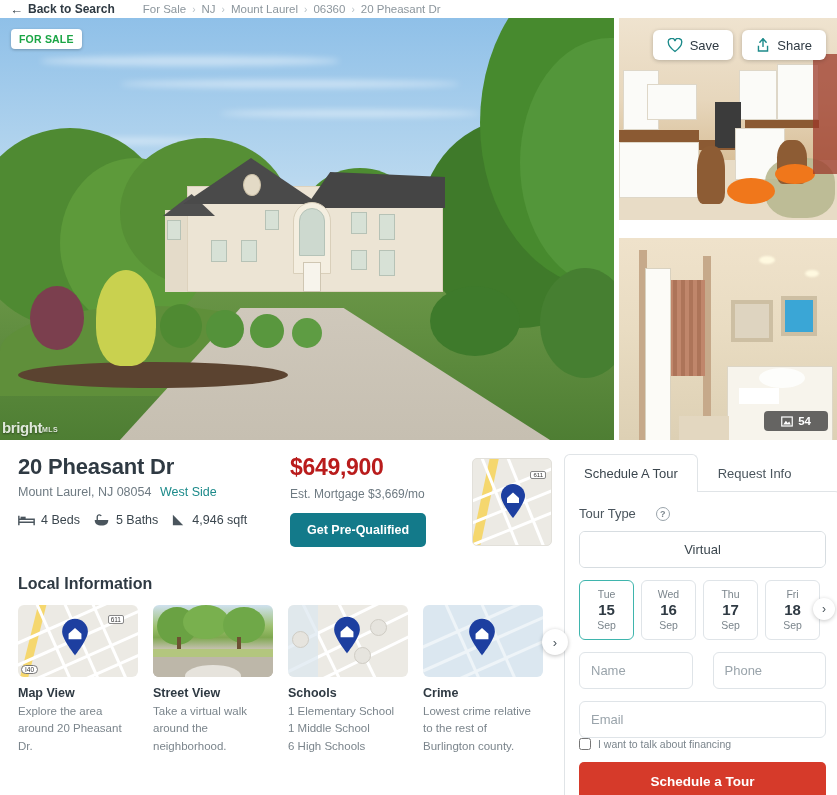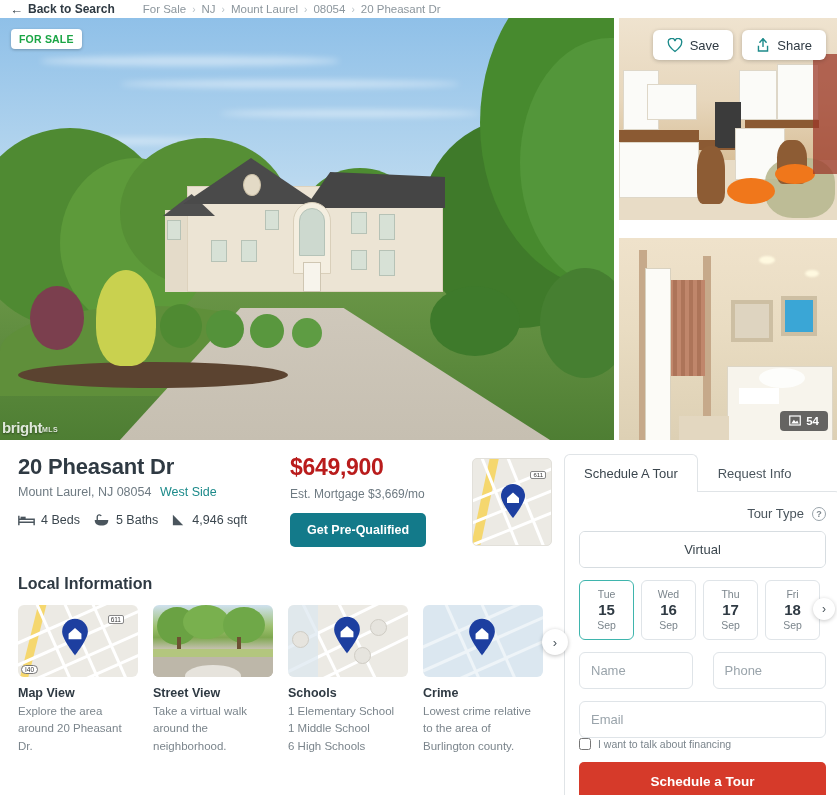--- a/index.html
+++ b/index.html
@@ -99,21 +99,21 @@
   .actions { position: absolute; top: 12px; right: 11px; display:flex; gap: 9px; z-index: 7;}
   .act-btn {
     display:flex; align-items:center; gap: 7px;
     background:#fff; border-radius: 6px; padding: 7px 14px;
     font-size: 13px; color:#2f3a43; font-weight: 500; cursor:pointer;
     box-shadow: 0 1px 4px rgba(0,0,0,.22);
   }
   .photocount {
     position:absolute; right: 9px; bottom: 9px; z-index:7;
     background: rgba(45,45,45,.72); color:#fff; font-size: 11.5px; font-weight:bold;
-    padding: 4px 9px; border-radius: 4px; display:flex; align-items:flex-start; gap:5px;
+    padding: 4px 17px; border-radius: 4px; display:flex; align-items:center; gap:5px;
   }
 
   
   .content { display:flex; padding: 14px 0 0 0; }
   .left { width: 560px; padding-left: 18px; }
   .right { width: 277px; padding-left: 4px; }
 
   .factrow { display:flex; gap: 0; }
   .addr-col { width: 272px; }
   .addr-title { font-size: 22px; font-weight: bold; color:#2f3a43; letter-spacing:-.2px; }
@@ -165,21 +165,21 @@
   .tab {
     font-size: 13px; padding: 11px 19px; cursor:pointer; color:#4a555d;
     border:1px solid transparent; border-bottom:none; border-radius: 6px 6px 0 0;
   }
   .tab.active { background:#fff; border-color:#e0e4e7; color:#3b464e; }
   .tab.inactive { color:#4a555d; }
   .panel {
     border:1px solid #e0e4e7; border-radius: 0 6px 6px 6px; margin-top:-1px;
     padding: 14px 14px 16px 14px; background:#fff; width: 277px;
   }
-  .tourtype { font-size: 13px; color:#4a555d; display:flex; align-items:center; gap:8px;justify-content:flex-end; }
+  .tourtype { font-size: 13px; color:#4a555d; display:flex; align-items:center; gap:20px; }
   .qmark { width: 14px; height: 14px; border-radius:50%; border:1.3px solid #9aa4ab; color:#7c868d;
     font-size: 9px; display:inline-flex; align-items:center; justify-content:center; font-weight:bold;}
   .seg { display:flex; margin-top: 10px; border:1px solid #d7dde1; border-radius:6px; overflow:hidden; }
   .seg div { flex:1; text-align:center; font-size: 13px; padding: 10px 0; cursor:pointer; }
   .seg .on { background:#137a8a; color:#fff; font-weight:bold; }
   .seg .off { background:#fff; color:#3b464e; }
 
   .dates { display:flex; gap: 7px; margin-top: 12px; position:relative; }
   .date {
     width: 55px; border:1px solid #dfe4e8; border-radius:6px; text-align:center;
@@ -218,21 +218,21 @@
     <span class="back-arrow">←</span>
     <span>Back to Search</span>
   </div>
   <div class="crumbs">
     <span class="c">For Sale</span>
     <span class="sep">›</span>
     <span class="c">NJ</span>
     <span class="sep">›</span>
     <span class="c">Mount Laurel</span>
     <span class="sep">›</span>
-    <span class="c">08054</span>
+    <span class="c">06360</span>
     <span class="sep">›</span>
     <span class="c">20 Pheasant Dr</span>
   </div>
 </div>
 
 <div class="gallery">
 
   <div class="hero">
     <div class="wisp" style="left:40px;top:38px;width:300px;height:10px;"></div>
     <div class="wisp" style="left:120px;top:62px;width:340px;height:8px;"></div>
@@ -489,21 +489,21 @@
           <div class="pin" style="left:44px;top:12px;">
             <svg width="30" height="40" viewBox="0 0 28 36">
               <path d="M14 35 C14 35 26 20 26 13 A12 12 0 0 0 2 13 C2 20 14 35 14 35 Z" fill="#1d3fa0"></path>
               <path d="M8 15 L14 9.5 L20 15 L20 20 L8 20 Z" fill="#fff"></path>
             </svg>
           </div>
         </div>
         <div class="card-t">Crime</div>
         <div class="card-d">
           <div>Lowest crime relative</div>
-          <div>to the area of</div>
+          <div>to the rest of</div>
           <div>Burlington county.</div>
         </div>
       </div>
 
       <div class="carousel-next">
         <span>›</span>
       </div>
     </div>
   </div>
 

